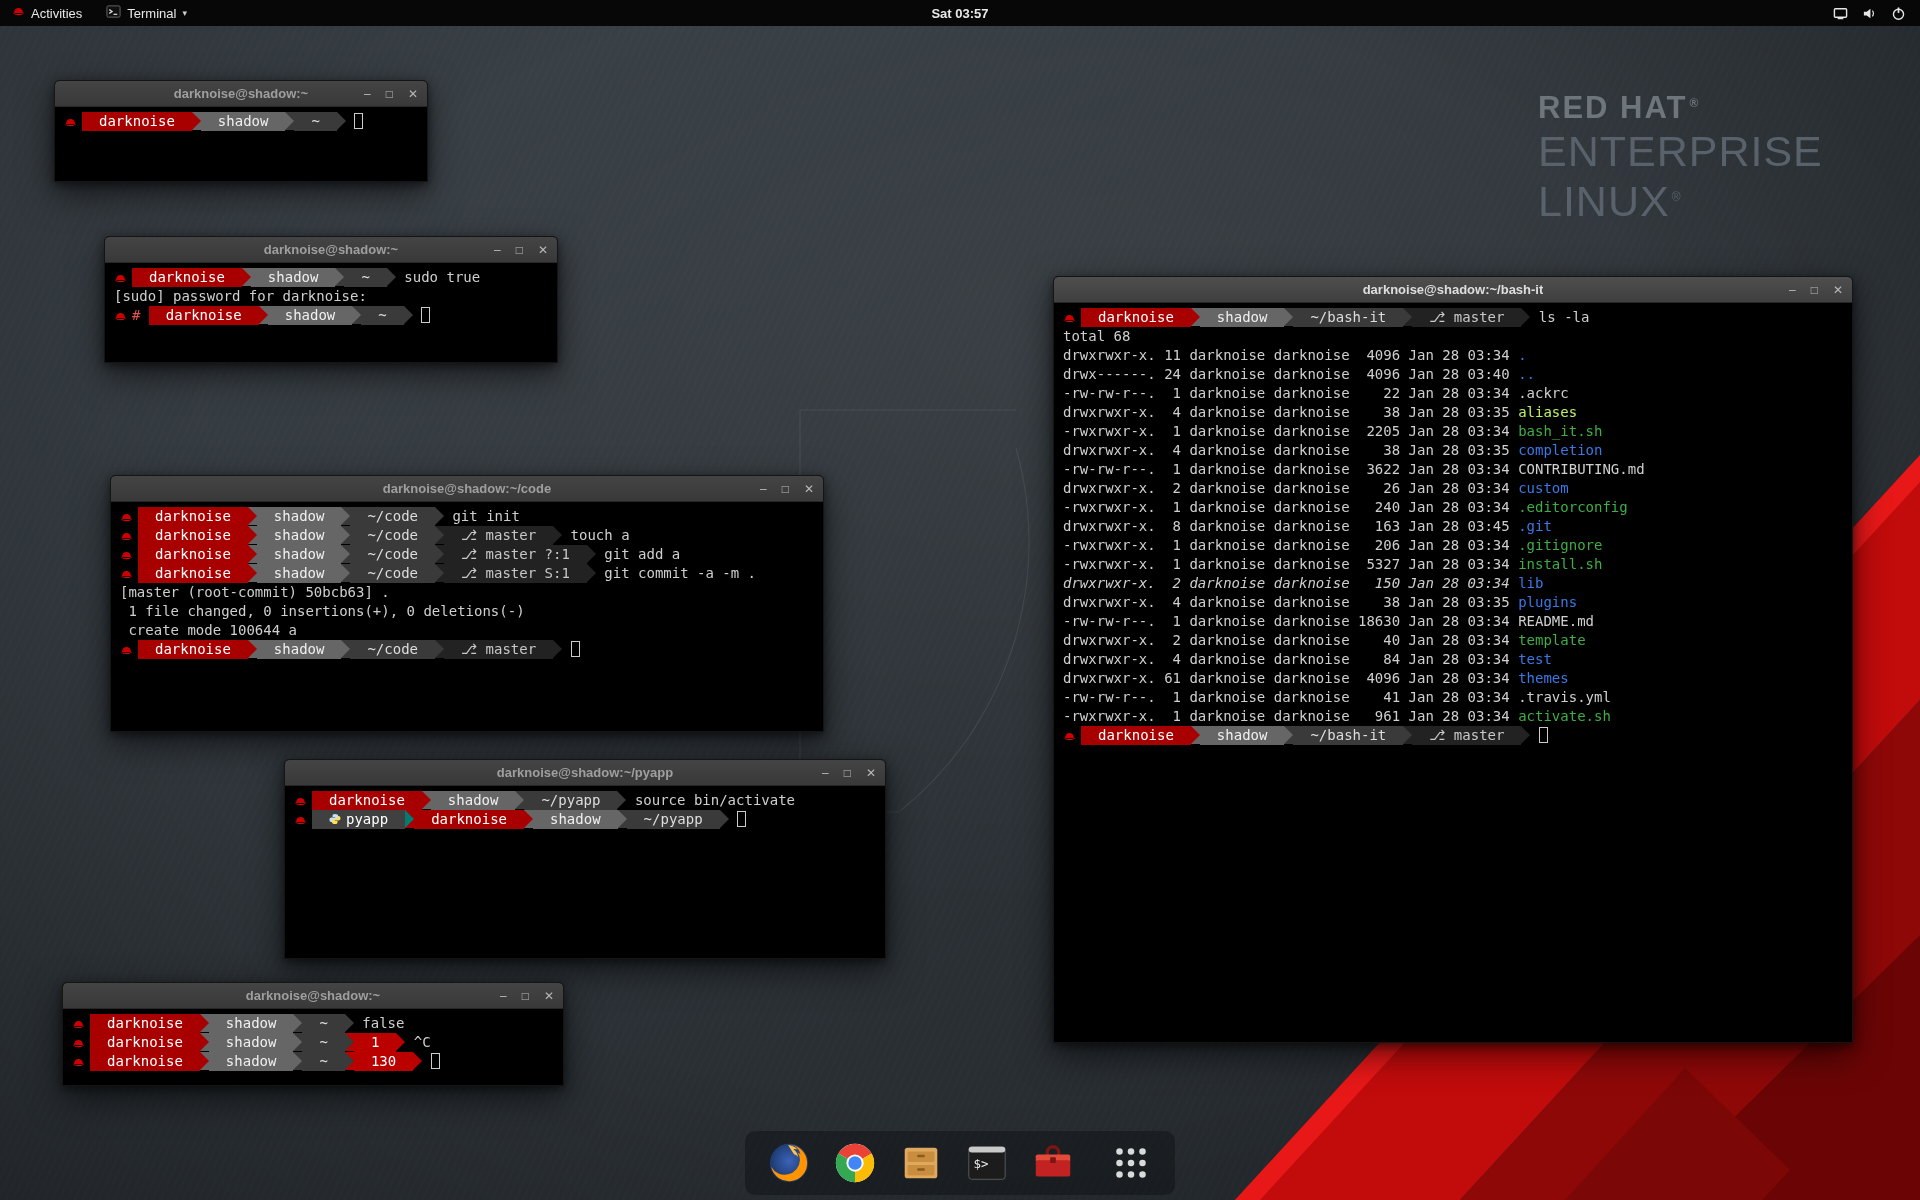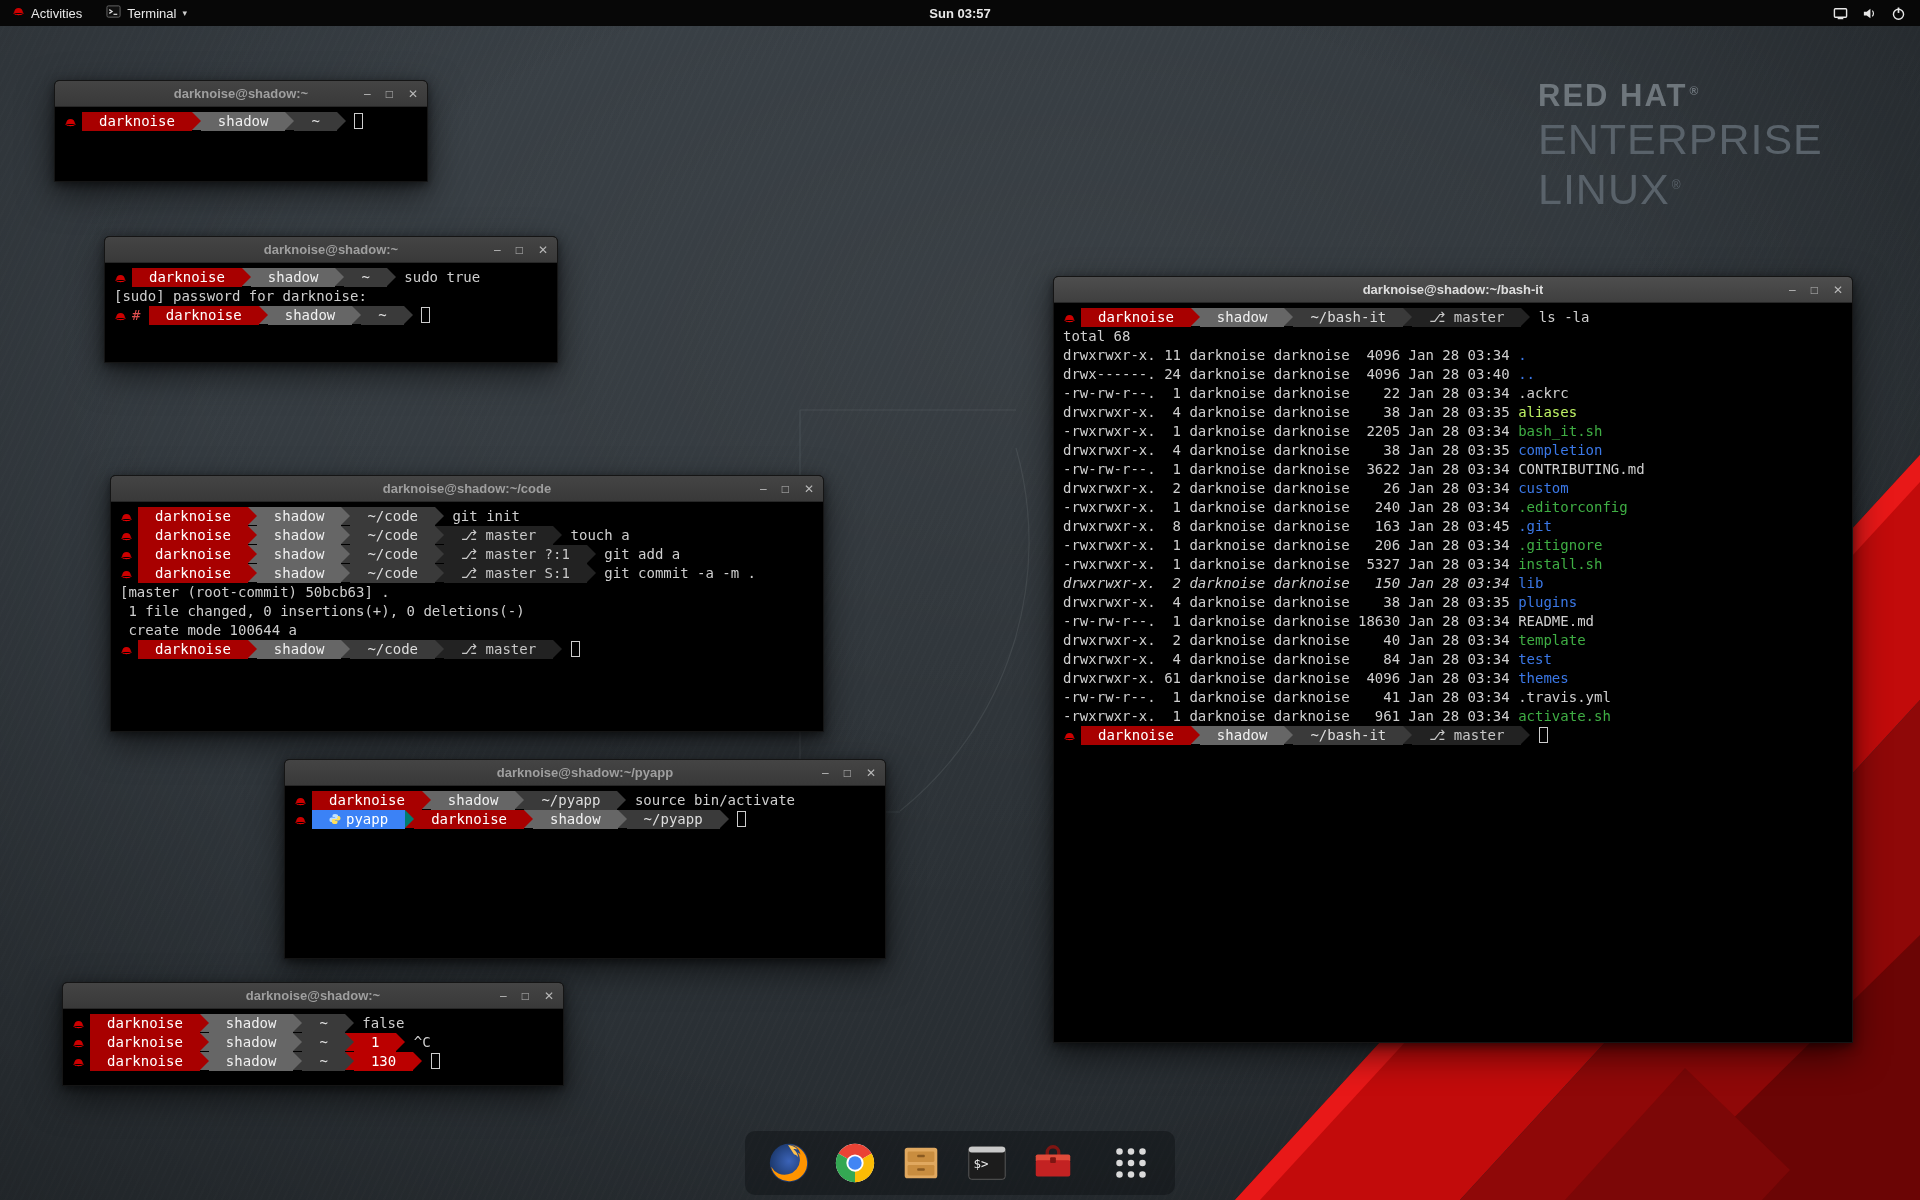--- a/index.html
+++ b/index.html
@@ -17,21 +17,21 @@
     background: repeating-linear-gradient(115deg, rgba(255,255,255,0.013) 0 2px, transparent 2px 7px);
   }
   .wall-vignette {
     position: absolute; inset: 0; z-index: 0; pointer-events: none;
     background: radial-gradient(1400px 1000px at 50% 45%, transparent 55%, rgba(0,0,0,0.28) 100%);
   }
   .wall-lines { position: absolute; inset: 0; z-index: 1; pointer-events: none; }
   .shards { position: absolute; inset: 0; z-index: 1; pointer-events: none; }
 
   
-  .brand { position: absolute; left: 1538px; top: 80px; z-index: 1; line-height: 1; }
+  .brand { position: absolute; left: 1538px; top: 92px; z-index: 1; line-height: 1; }
   .brand .rh { font-size: 31px; font-weight: 700; letter-spacing: 2px; color: #6e767c; }
   .brand .big { font-size: 43px; font-weight: 400; letter-spacing: 1px; color: #59626a; margin-top: 7px; }
   .brand .reg { font-size: 12px; vertical-align: super; margin-left: 2px; }
 
   
   .topbar {
     position: absolute; left: 0; right: 0; top: 0; height: 26px; z-index: 60;
     background: #070707; color: #e8e8e8; font-size: 13px;
     display: flex; align-items: center;
   }
@@ -123,21 +123,21 @@
     <div class="tb-item">
       <span><svg width="15" height="15" viewBox="0 0 16 16">
             <rect x="1" y="2" width="14" height="12" rx="1.5" fill="#101010" stroke="#6a6a6a"></rect>
             <path d="M3.5 6l3 2-3 2" stroke="#ddd" stroke-width="1.3" fill="none"></path>
             <line x1="8" y1="11" x2="12" y2="11" stroke="#ddd" stroke-width="1.3"></line>
           </svg></span>
       <span>Terminal</span>
       <span class="caret">▾</span>
     </div>
   </div>
-  <div class="tb-clock">Sun 03:57</div>
+  <div class="tb-clock">Sat 03:57</div>
   <div class="tb-right">
       <span class="tb-status">
         <svg width="15" height="15" viewBox="0 0 16 16">
           <rect x="1.5" y="3" width="13" height="9" rx="1" fill="none" stroke="#e6e6e6" stroke-width="1.5"></rect>
           <rect x="5" y="12.6" width="6" height="1.5" fill="#e6e6e6"></rect>
         </svg>
       </span>
       <span class="tb-status">
         <svg width="15" height="15" viewBox="0 0 16 16">
           <path d="M2 6v4h3l4 3V3L5 6H2z" fill="#e6e6e6"></path>
@@ -236,21 +236,21 @@
         </span>
       </div>
       <div class="tbody">
         <div class="line"><span class="hat"><svg width="13" height="13" viewBox="0 0 14 14">
               <path d="M2.2 8.6 C2.2 5.2 4.3 3.2 7 3.2 C9.7 3.2 11.8 5.2 11.8 8.6 Z" fill="#cc0000"></path>
               <path d="M1 8.1 C3.5 10.4 10.5 10.4 13 8.1 C13 9.3 10.4 11 7 11 C3.6 11 1 9.3 1 8.1 Z" fill="#e60000"></path>
             </svg></span><span class="seg" style="background: rgb(168, 0, 0); color: rgb(255, 255, 255);">darknoise</span><span class="sep" style="border-left-color: rgb(168, 0, 0); background-color: rgb(102, 102, 102);"></span><span class="seg" style="background: rgb(102, 102, 102); color: rgb(240, 240, 240);">shadow</span><span class="sep" style="border-left-color: rgb(102, 102, 102); background-color: rgb(58, 58, 58);"></span><span class="seg" style="background: rgb(58, 58, 58); color: rgb(221, 221, 221);">~/pyapp</span><span class="sep" style="border-left-color: rgb(58, 58, 58);"></span><span class="t" style="color: rgb(207, 207, 207);"> source bin/activate</span></div>
         <div class="line"><span class="hat"><svg width="13" height="13" viewBox="0 0 14 14">
               <path d="M2.2 8.6 C2.2 5.2 4.3 3.2 7 3.2 C9.7 3.2 11.8 5.2 11.8 8.6 Z" fill="#cc0000"></path>
               <path d="M1 8.1 C3.5 10.4 10.5 10.4 13 8.1 C13 9.3 10.4 11 7 11 C3.6 11 1 9.3 1 8.1 Z" fill="#e60000"></path>
-            </svg></span><span class="seg" style="background: #3b82f6; color: rgb(255, 255, 255);"><span class="segicon"><svg width="12" height="12" viewBox="0 0 24 24">
+            </svg></span><span class="seg" style="background: #404040; color: rgb(255, 255, 255);"><span class="segicon"><svg width="12" height="12" viewBox="0 0 24 24">
                 <path d="M12 2c-4 0-5 1.7-5 3.6V8h5.2v1H4.8C2.7 9 1 10.8 1 13.4 1 16 2.3 18 4.4 18H7v-3c0-2 1.7-3.2 3.6-3.2h4.8c1.6 0 2.8-1.3 2.8-2.9V5.6C18.2 3.7 16 2 12 2z" fill="#bfe0ff"></path>
                 <path d="M12 22c4 0 5-1.7 5-3.6V16h-5.2v-1h7.4c2.1 0 3.8-1.8 3.8-4.4 0-2.6-1.3-4.6-3.4-4.6H17v3c0 2-1.7 3.2-3.6 3.2H8.6c-1.6 0-2.8 1.3-2.8 2.9v3.3C5.8 20.3 8 22 12 22z" fill="#ffe05c"></path>
               </svg></span>pyapp</span><span class="sep" style="border-left-color: rgb(0, 125, 114); background-color: rgb(168, 0, 0);"></span><span class="seg" style="background: rgb(168, 0, 0); color: rgb(255, 255, 255);">darknoise</span><span class="sep" style="border-left-color: rgb(168, 0, 0); background-color: rgb(102, 102, 102);"></span><span class="seg" style="background: rgb(102, 102, 102); color: rgb(240, 240, 240);">shadow</span><span class="sep" style="border-left-color: rgb(102, 102, 102); background-color: rgb(58, 58, 58);"></span><span class="seg" style="background: rgb(58, 58, 58); color: rgb(221, 221, 221);">~/pyapp</span><span class="sep" style="border-left-color: rgb(58, 58, 58);"></span><span class="t" style="color: rgb(207, 207, 207);"> </span><span class="cursor"></span></div>
       </div>
     </div>
     <div class="window" style="left: 62px; top: 966px; width: 502px; height: 104px;">
       <div class="titlebar">
         <span class="wtitle">darknoise@shadow:~</span>
         <span class="controls">
           <span class="wbtn">–</span>

